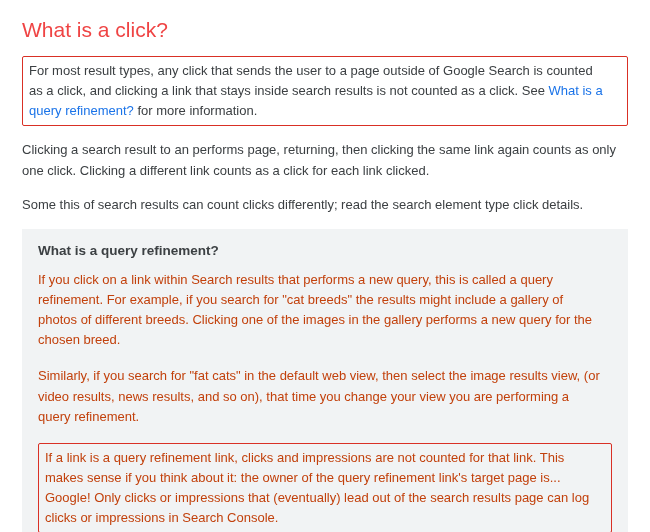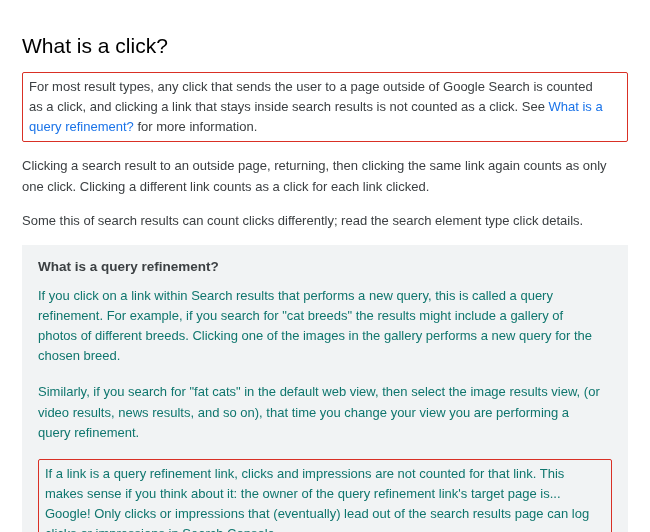--- a/index.html
+++ b/index.html
@@ -11,22 +11,22 @@
     background: #ffffff;
   }
   .page {
     padding: 18px 22px 20px 22px;
     box-sizing: border-box;
   }
   h1 {
     font-family: "Google Sans", "Product Sans", Arial, sans-serif;
     font-size: 21px;
     font-weight: 400;
-    color: #000000;
-    margin: 16px 0 14px 0;
+    color: #ef4444;
+    margin: 0 0 14px 0;
   }
   p {
     font-size: 13px;
     line-height: 1.55;
     margin: 0 12px 14px 0;
     color: #3c4043;
   }
   a {
     color: #1a73e8;
     text-decoration: none;
@@ -45,21 +45,21 @@
     padding: 14px 16px 12px 16px;
     margin-top: 6px;
   }
   .callout h2 {
     font-size: 13.5px;
     font-weight: 600;
     color: #3c4043;
     margin: 0 0 12px 0;
   }
   .callout p {
-    color: #0f766e;
+    color: #c2410c;
     margin-bottom: 16px;
   }
   .callout .highlight-box {
     margin-bottom: 12px;
   }
   .callout p:last-child {
     margin-bottom: 0;
   }
 </style>
 </head>
@@ -68,21 +68,21 @@
 <div class="page">
 
   <h1>What is a click?</h1>
 
   <div class="highlight-box">
     <p>
       <span>For most result types, any click that sends the user to a page outside of Google Search is counted as a click, and clicking a link that stays inside search results is not counted as a click. See </span><a href="#">What is a query refinement?</a><span> for more information.</span>
     </p>
   </div>
 
-  <p>Clicking a search result to an outside page, returning, then clicking the same link again counts as only one click. Clicking a different link counts as a click for each link clicked.</p>
+  <p>Clicking a search result to an performs page, returning, then clicking the same link again counts as only one click. Clicking a different link counts as a click for each link clicked.</p>
 
   <p>Some this of search results can count clicks differently; read the search element type click details.</p>
 
   <div class="callout">
     <h2>What is a query refinement?</h2>
 
     <p>If you click on a link within Search results that performs a new query, this is called a query refinement. For example, if you search for "cat breeds" the results might include a gallery of photos of different breeds. Clicking one of the images in the gallery performs a new query for the chosen breed.</p>
 
     <p>Similarly, if you search for "fat cats" in the default web view, then select the image results view, (or video results, news results, and so on), that time you change your view you are performing a query refinement.</p>
 

